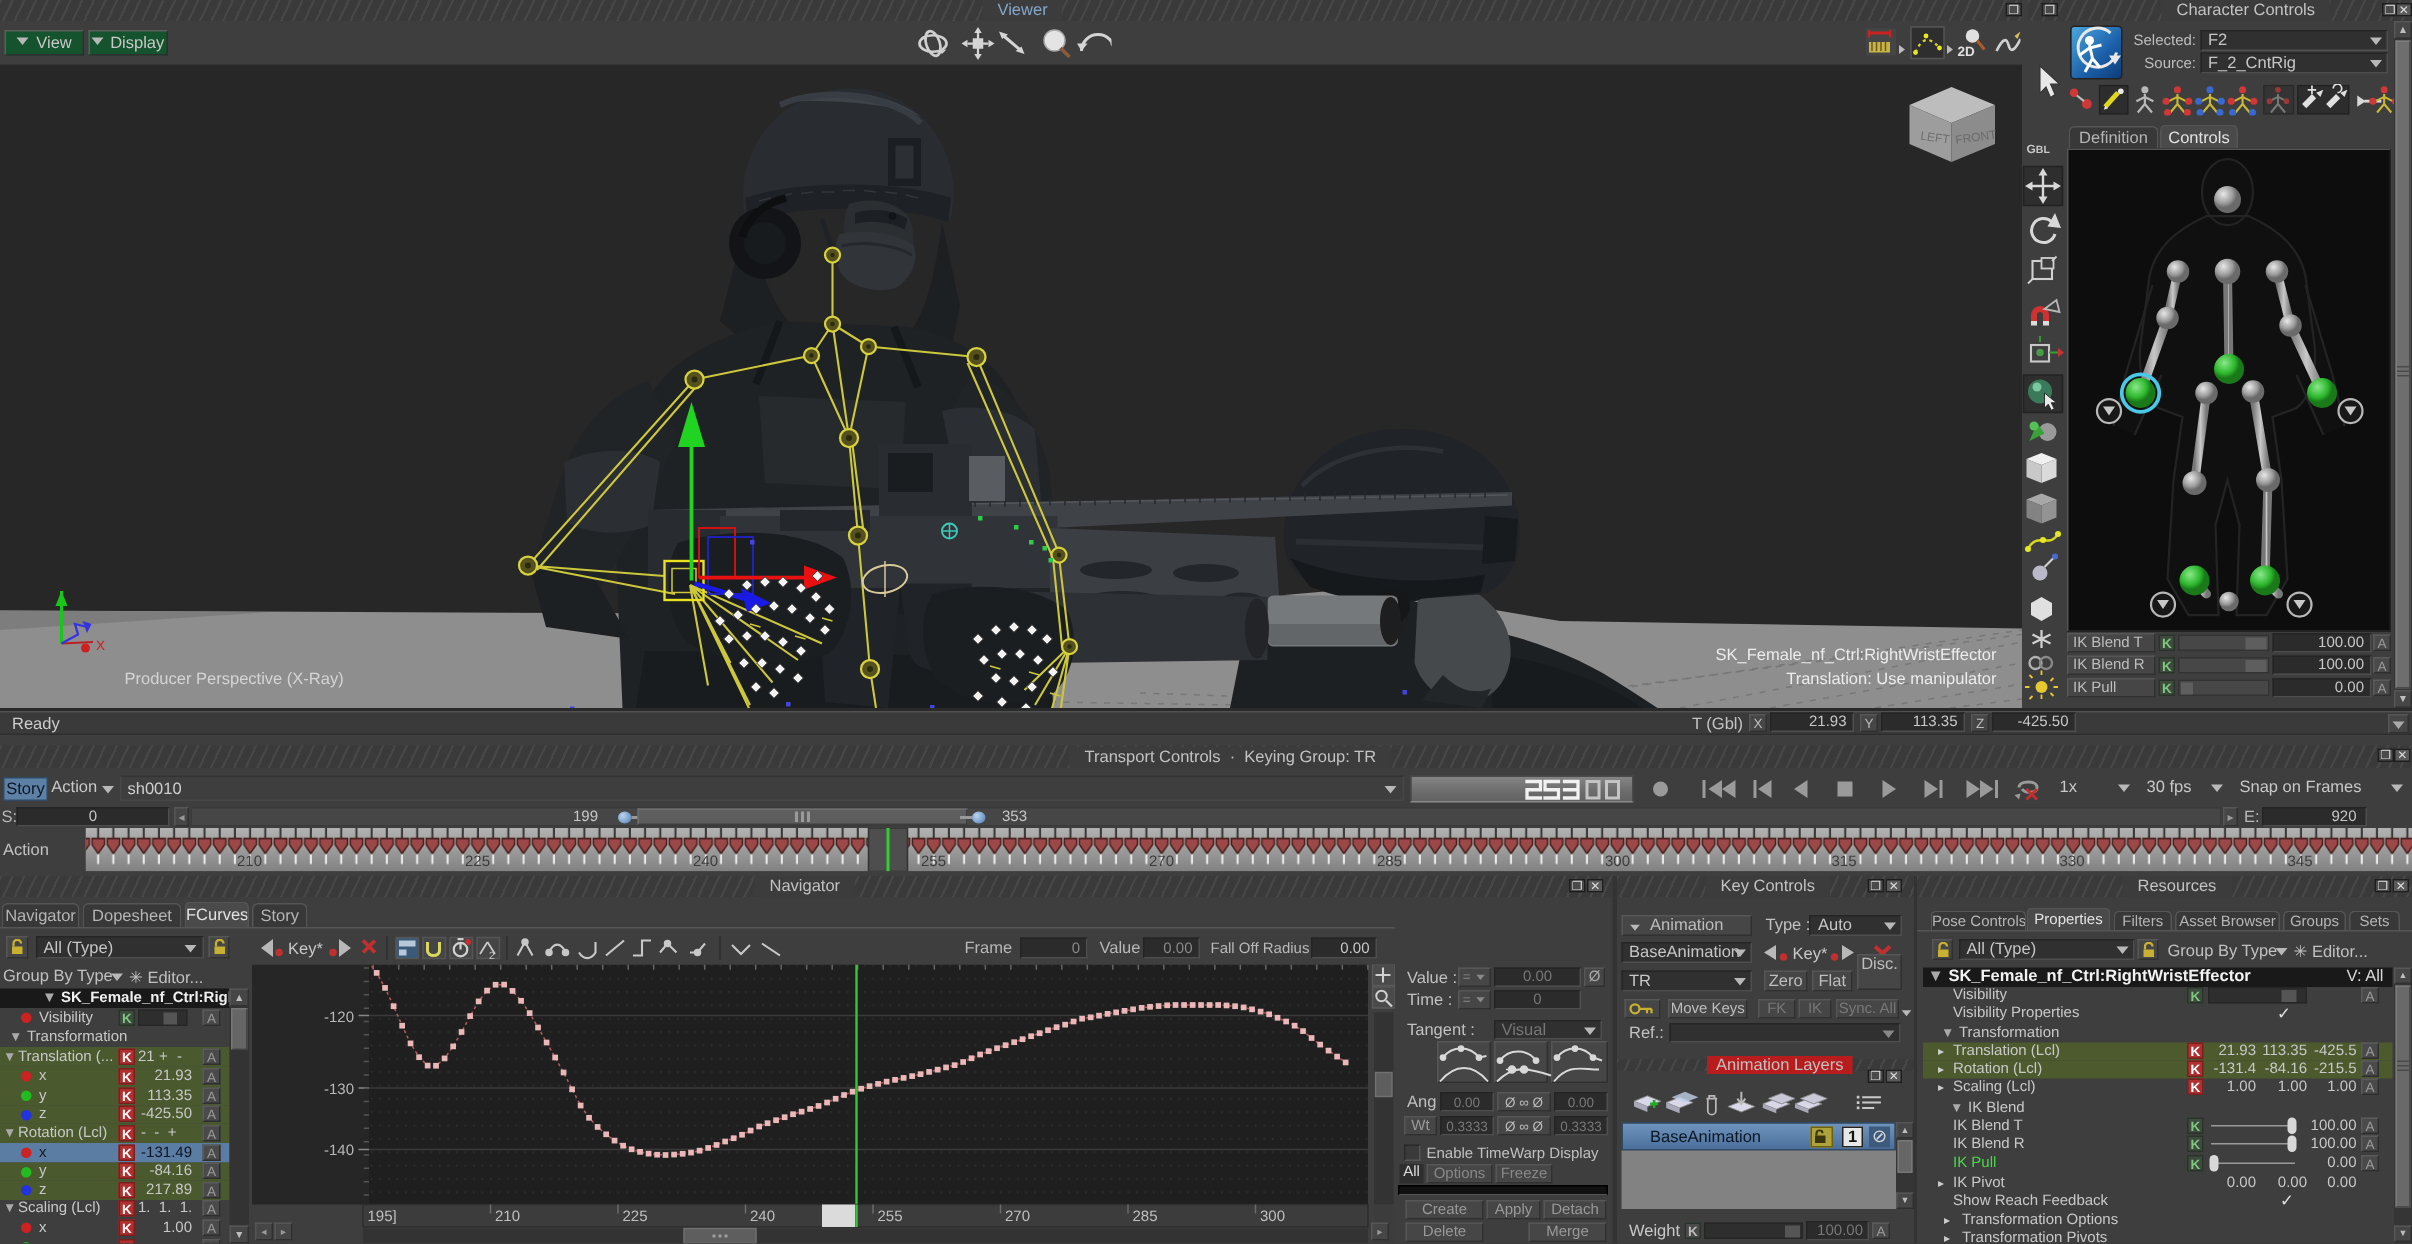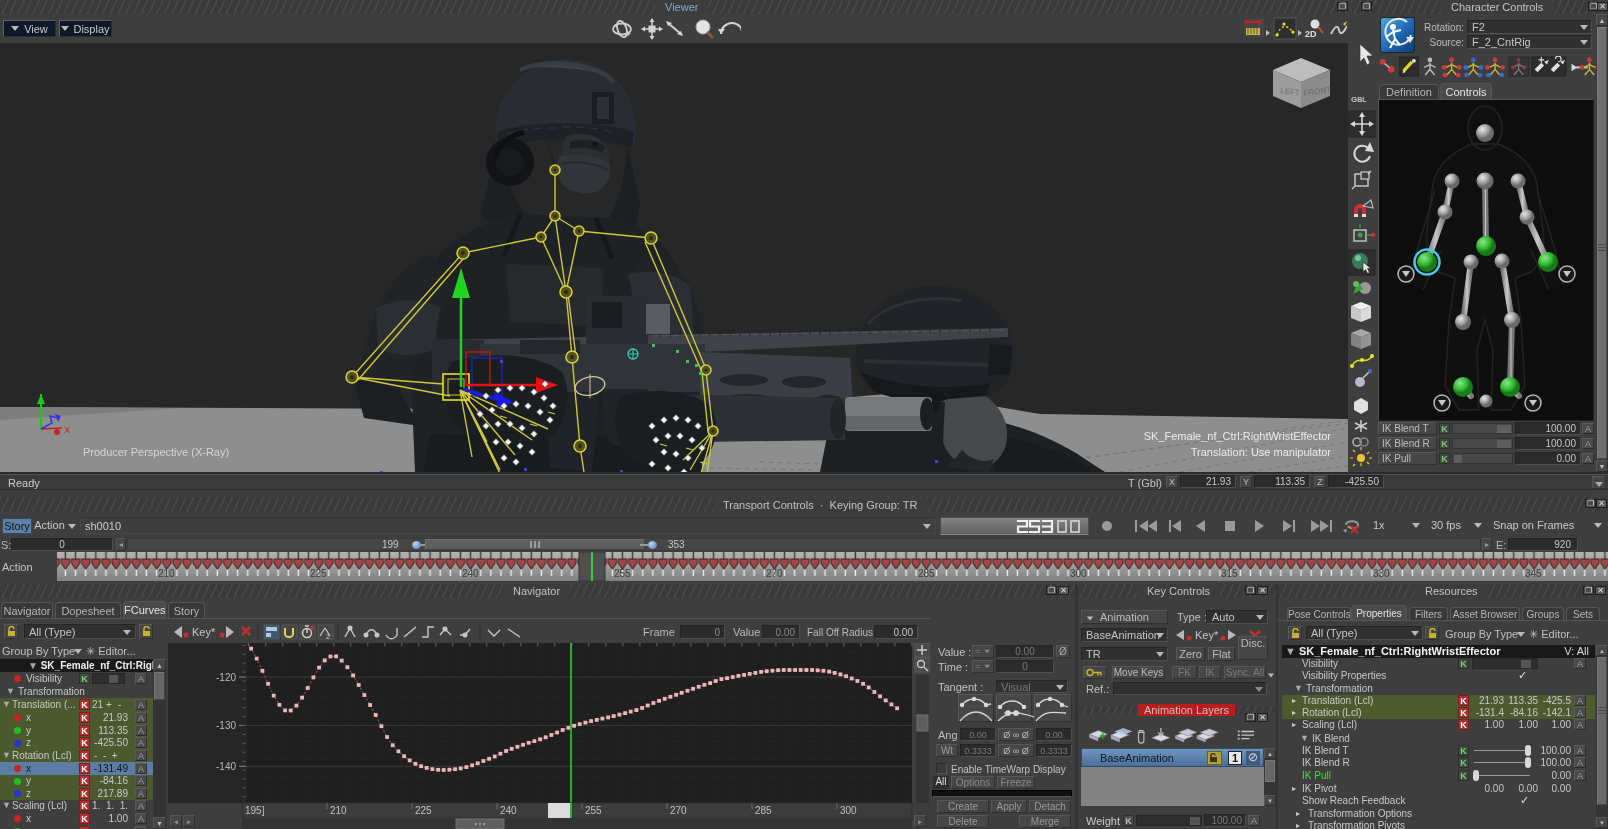--- a/index.html
+++ b/index.html
@@ -1,20 +1,20 @@
 <!DOCTYPE html>
 <html><head><meta charset="utf-8">
 <style>
 *{margin:0;padding:0;box-sizing:border-box;}
 html,body{width:1608px;height:829px;overflow:hidden;background:#3e3e3e;}
 body{font-family:"Liberation Sans",sans-serif;font-size:11px;color:#c8c8c8;position:relative;}
 .abs{position:absolute;}
 .stripe{background:repeating-linear-gradient(115deg,#474747 0 1.5px,#3a3a3a 1.5px 7px);}
 .stripetxt{background:#3c3c3c;padding:0 10px;line-height:14px;color:#c2c2c2;font-size:11px;}
-.btn{background:#0f172a;border:1px solid #5d5d5d;border-right-color:#2e2e2e;border-bottom-color:#2e2e2e;color:#c8c8c8;text-align:center;}
+.btn{background:#14532d;border:1px solid #5d5d5d;border-right-color:#2e2e2e;border-bottom-color:#2e2e2e;color:#c8c8c8;text-align:center;}
 .btn2{background:#464646;border:1px solid #565656;border-right-color:#303030;border-bottom-color:#303030;color:#bdbdbd;text-align:center;}
 .inp{background:#2b2b2b;border:1px solid #242424;border-bottom-color:#4e4e4e;border-right-color:#4e4e4e;color:#c8c8c8;}
 .wb{width:11px;height:9px;border:1px solid #1e1e1e;background:#4a4a4a;position:absolute;font-size:8px;line-height:7px;text-align:center;color:#ddd;}
 .tab{position:absolute;background:#383838;white-space:nowrap;overflow:hidden;border:1px solid #555;border-bottom:none;border-radius:4px 4px 0 0;text-align:center;color:#b5b5b5;font-size:11px;}
 .tabact{background:#4a4a4a;color:#e2e2e2;}
 .k{position:absolute;width:11px;height:11px;background:#b03030;border:1px solid #782020;color:#fff;font-size:9px;font-weight:bold;text-align:center;line-height:10px;}
 .kg{position:absolute;width:11px;height:11px;background:#3e4a3e;border:1px solid #2a332a;color:#7ec87e;font-size:9px;font-weight:bold;text-align:center;line-height:10px;}
 .ab{position:absolute;width:12px;height:11px;background:#4a4a4a;border:1px solid #5a5a5a;border-right-color:#2e2e2e;border-bottom-color:#2e2e2e;color:#9a9a9a;font-size:9px;text-align:center;line-height:10px;}
 .dot{position:absolute;width:8px;height:8px;border-radius:50%;}
 .arr{display:inline-block;width:0;height:0;border-left:4px solid transparent;border-right:4px solid transparent;border-top:5px solid #b8b8b8;}
@@ -407,21 +407,21 @@
 
 <div class="abs" style="left:1376px;top:14px;width:219px;height:458px;background:#3e3e3e;"></div>
 
 <div class="abs" style="left:1380px;top:17px;width:35px;height:36px;background:linear-gradient(135deg,#4aa6e0,#1b5fa8 60%,#0d3d78);border:1px solid #222;border-radius:3px;"></div>
 <svg class="abs" style="left:1380px;top:17px;" width="35" height="36" viewBox="0 0 35 36">
 <path d="M27 5 A13 13 0 1 0 31 18" stroke="#e8e8e8" stroke-width="2" fill="none"></path>
 <circle cx="13" cy="10" r="3" fill="#fff"></circle>
 <path d="M13 13 L15 22 L10 31 M15 22 L20 28 M13 15 L6 20 M13 15 L21 13" stroke="#fff" stroke-width="2" fill="none"></path>
 <polygon points="26,20 34,20 30,26" fill="#e8e8e8"></polygon>
 </svg>
-<div class="abs tl" style="left:1418px;top:22px;width:46px;text-align:right;">Rotation:</div>
+<div class="abs tl" style="left:1418px;top:22px;width:46px;text-align:right;">Selected:</div>
 <div class="abs cmb" style="left:1467px;top:20px;width:125px;height:14px;"><span style="margin-left:4px;line-height:13px;display:inline-block;">F2</span><span class="arr"></span></div>
 <div class="abs tl" style="left:1418px;top:37px;width:46px;text-align:right;">Source:</div>
 <div class="abs cmb" style="left:1467px;top:35px;width:125px;height:14px;"><span style="margin-left:4px;line-height:13px;display:inline-block;">F_2_CntRig</span><span class="arr"></span></div>
 
 <svg class="abs" style="left:1378px;top:56px;" width="219" height="21" viewBox="0 0 232 22">
 <g>
 <circle cx="5" cy="6" r="3" fill="#d03838"></circle>
       <circle cx="14" cy="14" r="3.5" fill="#d03838"></circle>
       <path d="M7 8 L12 12" stroke="#c0c0c0" stroke-width="1.5"></path>
 <rect x="23" y="1" width="20" height="20" fill="#2d2d2d" stroke="#222"></rect>
@@ -1343,21 +1343,21 @@
       <span class="abs" style="left:224px;top:0;width:32px;text-align:right;font-size:10px;">113.35</span>
       <span class="abs" style="left:256px;top:0;width:33px;text-align:right;font-size:10px;">-425.5</span>
  <span class="ab" style="left:292px;top:0px;">A</span>
 </div>
 <div class="abs" style="left:4px;top:109px;width:313px;height:12px;background:#4c5a2e;">
  <span class="abs" style="left:10px;top:1px;font-size:8px;color:#ccc;">▸</span>
       <span class="abs" style="left:20px;top:0;font-size:10px;">Rotation (Lcl)</span>
       <span class="k" style="left:176px;top:0px;">K</span>
  <span class="abs" style="left:190px;top:0;width:32px;text-align:right;font-size:10px;">-131.4</span>
       <span class="abs" style="left:224px;top:0;width:32px;text-align:right;font-size:10px;">-84.16</span>
-      <span class="abs" style="left:256px;top:0;width:33px;text-align:right;font-size:10px;">-142.1</span>
+      <span class="abs" style="left:256px;top:0;width:33px;text-align:right;font-size:10px;">-215.5</span>
  <span class="ab" style="left:292px;top:0px;">A</span>
 </div>
 <div class="abs" style="left:4px;top:121px;width:313px;height:13px;">
  <span class="abs" style="left:10px;top:1px;font-size:8px;color:#ccc;">▸</span>
       <span class="abs" style="left:20px;top:0;font-size:10px;">Scaling (Lcl)</span>
       <span class="k" style="left:176px;top:0px;">K</span>
  <span class="abs" style="left:190px;top:0;width:32px;text-align:right;font-size:10px;">1.00</span>
       <span class="abs" style="left:224px;top:0;width:32px;text-align:right;font-size:10px;">1.00</span>
       <span class="abs" style="left:256px;top:0;width:33px;text-align:right;font-size:10px;">1.00</span>
  <span class="ab" style="left:292px;top:0px;">A</span>

